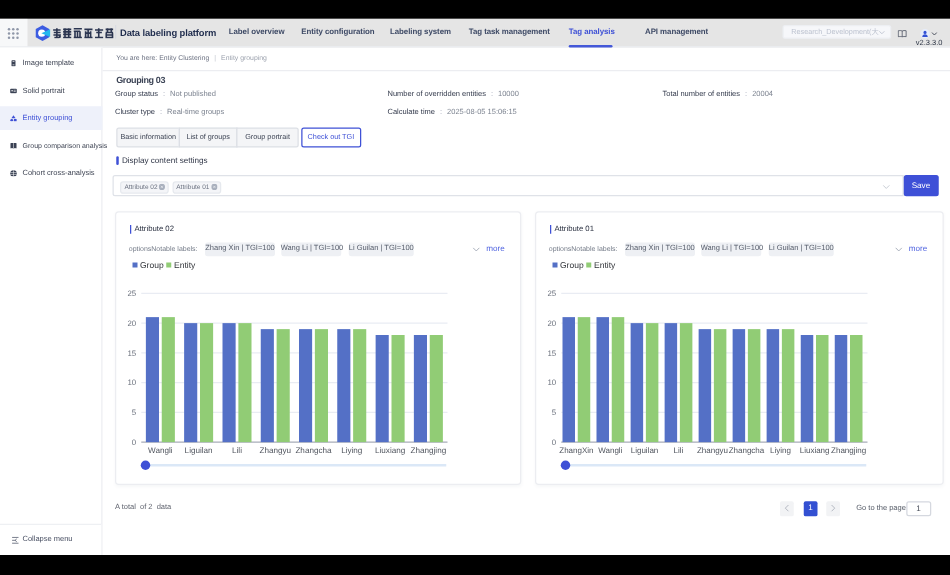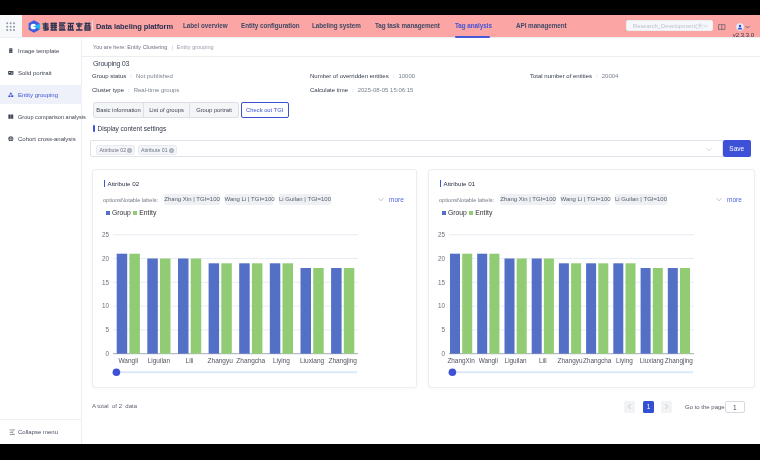--- a/index.html
+++ b/index.html
@@ -3,21 +3,21 @@
 <meta charset="utf-8">
 <style>
 * { margin:0; padding:0; box-sizing:border-box; }
 html,body { width:760px; height:460px; background:#000; overflow:hidden; }
 body, div, span { font-family:"Liberation Sans", sans-serif; }
 #page { position:absolute; top:0; left:0; width:760px; height:460px; background:#000; }
 #app { position:absolute; top:15px; left:0; width:760px; height:429px; background:#fff; overflow:hidden; }
 .abs { position:absolute; }
 
 
-#nav { position:absolute; top:0; left:0; width:760px; height:23px; background:#fca5a5; border-bottom:1px solid #eceef2; }
+#nav { position:absolute; top:0; left:0; width:760px; height:23px; background:#e5e5e5; border-bottom:1px solid #eceef2; }
 #gridbtn { position:absolute; top:0; left:0; width:22px; height:22px; background:#f7f8f9; }
 .navitem { position:absolute; top:0; height:22px; line-height:22px; font-size:6.3px; letter-spacing:-0.04px; color:#3e4a66; font-weight:700; white-space:nowrap; }
 .navitem.active { color:#3f51d6; }
 #navul { position:absolute; left:454.5px; top:21.3px; width:35.5px; height:1.5px; background:#4458d8; border-radius:1px; }
 #brandcn { position:absolute; left:42px; top:7px; }
 #brandsep { position:absolute; left:92px; top:5px; width:1px; height:11px; background:#d9dce3; }
 #branden { position:absolute; left:96px; top:0; height:22px; line-height:23px; font-size:7.5px; letter-spacing:-0.08px; font-weight:700; color:#1f2c4d; }
 #topselect { position:absolute; left:626px; top:5px; width:87px; height:11px; background:#f6f7fa; border:1px solid #edeff3; border-radius:2px; overflow:hidden; }
 #topselect span { position:absolute; left:6px; top:0; line-height:10px; font-size:5.8px; color:#bcc2cf; white-space:nowrap; }
 #vver { position:absolute; left:728px; top:16.5px; width:26px; text-align:right; font-size:6px; color:#2f3747; }
@@ -30,21 +30,21 @@
 .sitem.active .txt { color:#3f51d6; }
 .sicon { position:absolute; left:8.2px; top:8.2px; width:5.6px; height:5.6px; }
 #collapse { position:absolute; left:0; top:380.5px; width:81px; height:25px; border-top:1px solid #eef0f3; background:#fff; }
 #collapse .txt { position:absolute; left:18px; top:0; height:25px; line-height:25px; font-size:6px; color:#4a5164; }
 
 
 #crumb { position:absolute; left:82px; top:23px; width:678px; height:19px; border-bottom:1px solid #ecedf1; font-size:5.5px; line-height:19px; }
 #crumb .in { margin-left:11px; color:#6a7080; }
 #crumb .sep { color:#c3c7cf; margin:0 4px; }
 #crumb .light { color:#9aa0ac; }
-#h1 { position:absolute; left:93px; top:44px; font-size:7.2px; letter-spacing:-0.3px; color:#3c4456; }
+#h1 { position:absolute; left:93px; top:44px; font-size:7.2px; letter-spacing:-0.3px; color:#3c4456;font-weight:bold; }
 .lbl { color:#333a4c; }
 .cln { color:#9aa0b0; padding:0 4px; }
 .val { color:#7b828f; }
 .inforow { position:absolute; font-size:6px; white-space:nowrap; }
 
 
 .tab { position:absolute; top:87px; height:15.5px; background:#f4f5f7; border:1px solid #dcdfe5; font-size:5.8px; color:#3f4656; text-align:center; line-height:14px; }
 .tab.active { background:#fff; border:1px solid #3f51d6; color:#3f51d6; border-radius:2px; }
 
 

